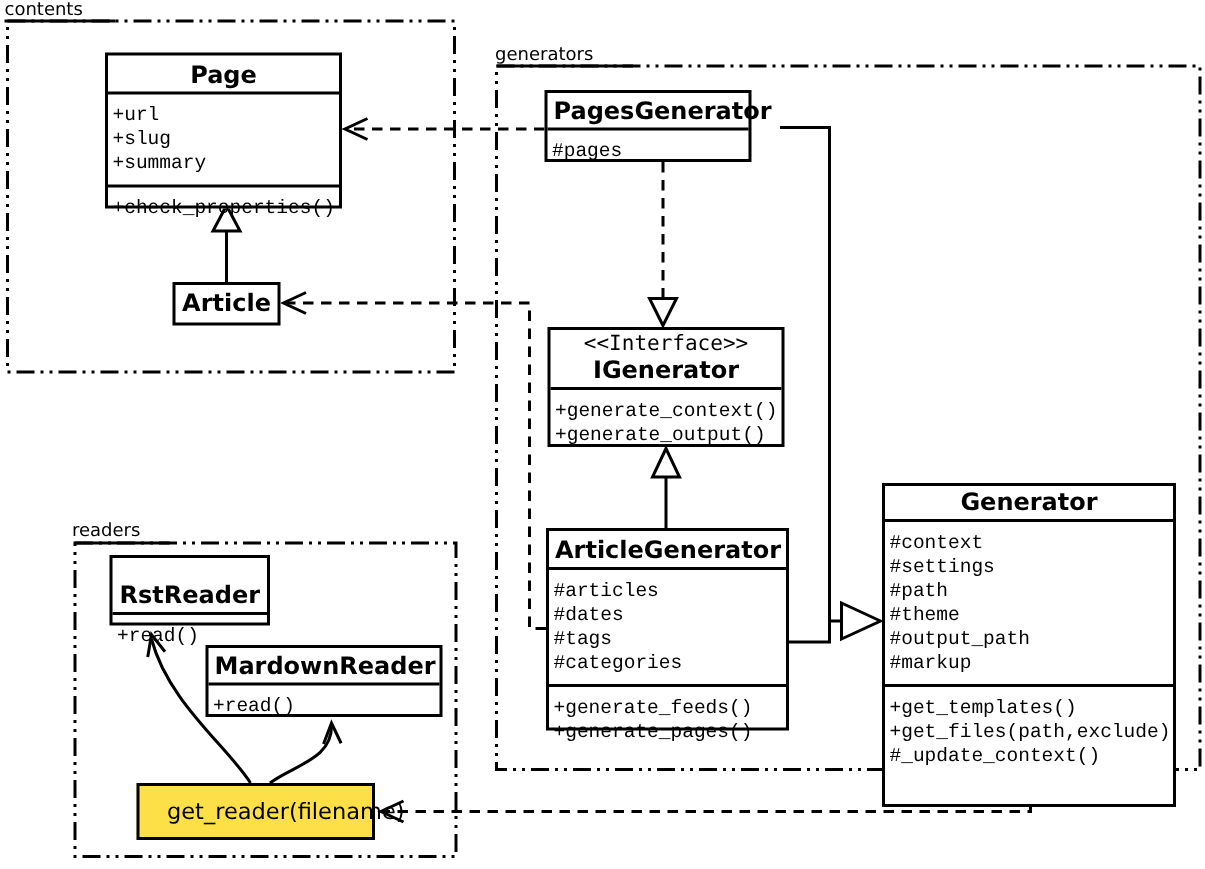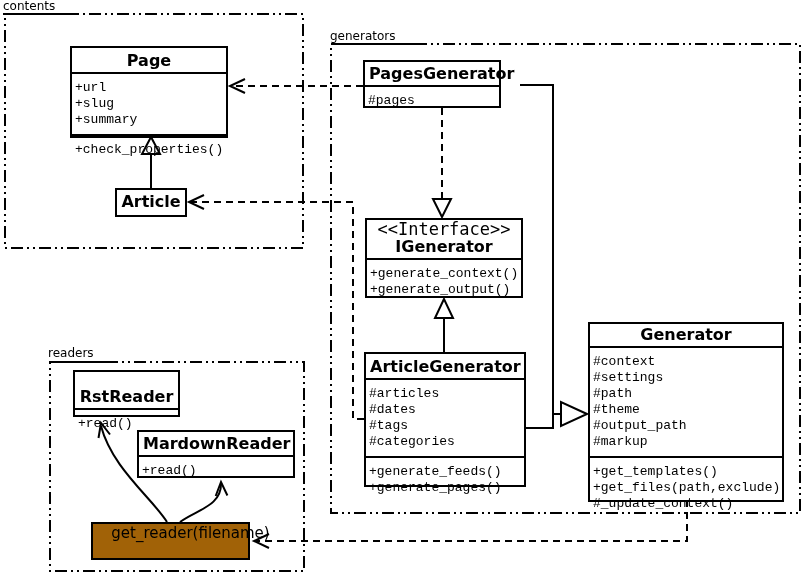--- a/index.html
+++ b/index.html
@@ -28,37 +28,37 @@
   .cls .title{
     font-weight:bold;
     font-size:16px;
     text-align:center;
     padding:3px 4px 2px 4px;
     white-space:nowrap;
   }
   .cls .stereo{
     font-family:"DejaVu Sans Mono",monospace;
     font-weight:normal;
-    font-size:17px;
+    font-size:14px;
     line-height:15px;
   }
   .cls .sec{
     border-top:2px solid #000;
     font-family:Liberation Mono, monospace;
     font-size:13px;
     line-height:16px;
     padding:6px 3px;
     white-space:nowrap;
   }
   .plainbox{
     position:absolute;
     border:2px solid #000;
-    background:#a16207;
+    background:#fde047;
     box-sizing:border-box;
-    display:flex;justify-content:center;
+    display:flex;align-items:center;justify-content:center;
     font-size:15px;color:#000;
     white-space:nowrap;
     padding-left:40px;
   }
 </style>
 </head>
 <body>
 
 <div id="diagram">
 
@@ -121,21 +121,21 @@
     <g>
       <path d="M180,522 C196,510 222,506 221,483"></path>
       <path d="M215.7,496 L221,482 L227.4,495.5"></path>
     </g>
   </svg>
 
   <div class="pkg-label" style="left:3px;top:-1px;">contents</div>
   <div class="pkg-label" style="left:330px;top:29px;">generators</div>
   <div class="pkg-label" style="left:48px;top:346px;">readers</div>
 
-  <div class="cls" style="left:70px;top:46px;width:158px;height:92px;">
+  <div class="cls" style="left:70px;top:35px;width:158px;height:104px;">
     <div class="title">Page</div>
     <div class="sec">
       <div>+url</div>
       <div>+slug</div>
       <div>+summary</div>
     </div>
     <div class="sec">
       <div>+check_properties()</div>
     </div>
   </div>
@@ -169,21 +169,21 @@
       <div>#dates</div>
       <div>#tags</div>
       <div>#categories</div>
     </div>
     <div class="sec">
       <div>+generate_feeds()</div>
       <div>+generate_pages()</div>
     </div>
   </div>
 
-  <div class="cls" style="left:588px;top:322px;width:196px;height:180px;">
+  <div class="cls" style="left:588px;top:322px;width:196px;height:216px;">
     <div class="title" style="padding-top:1px;">Generator</div>
     <div class="sec">
       <div>#context</div>
       <div>#settings</div>
       <div>#path</div>
       <div>#theme</div>
       <div>#output_path</div>
       <div>#markup</div>
     </div>
     <div class="sec">

